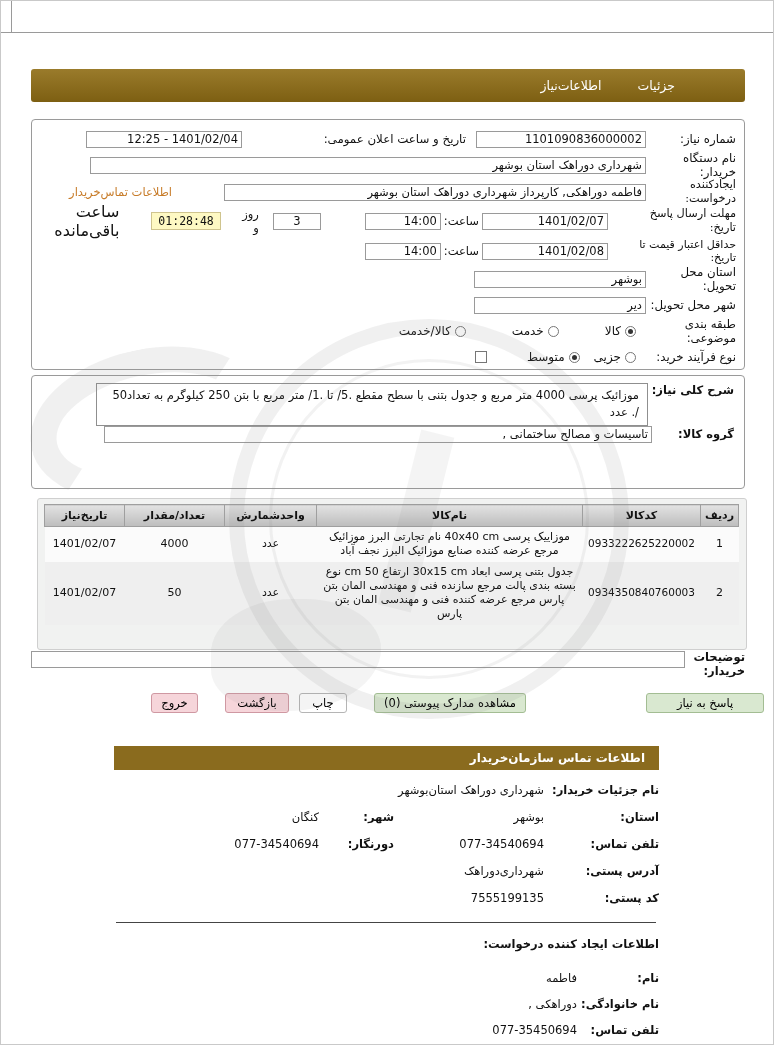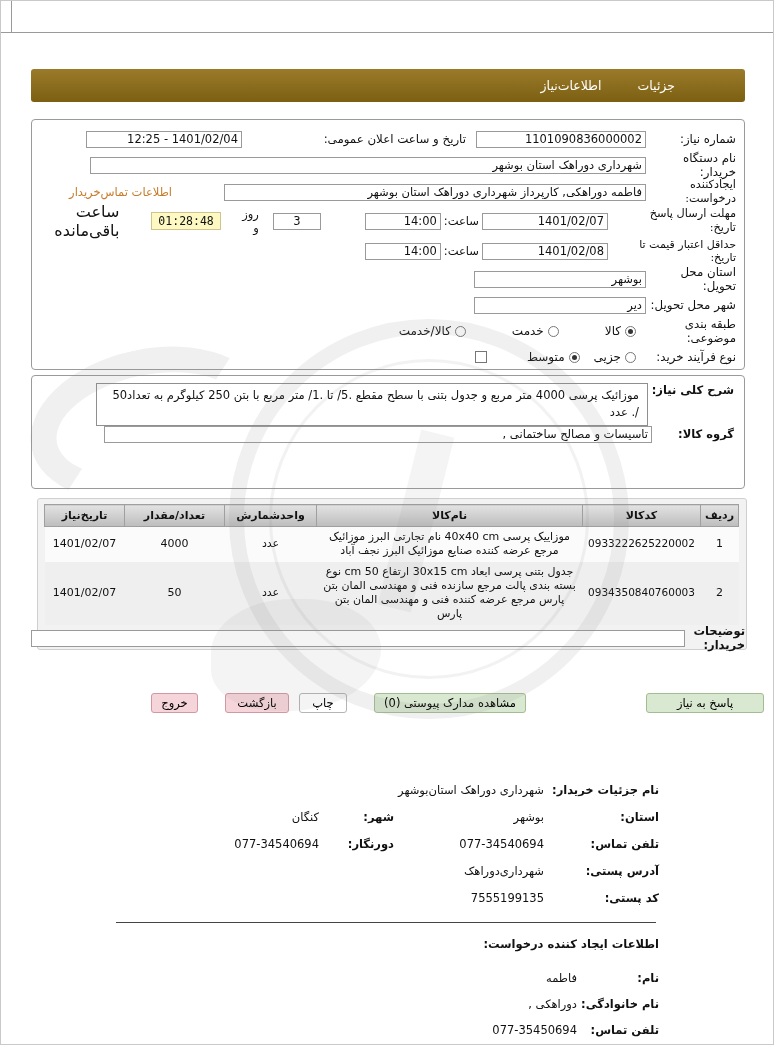--- a/index.html
+++ b/index.html
@@ -49,21 +49,21 @@
 
   .tblwrap { position: absolute; top: 497px; left: 36px; width: 710px; height: 152px;
              background: #f1f2f1; border: 1px solid #cfcfcf; border-radius: 3px; padding: 5px 7px; overflow: hidden; }
   table { width: 100%; border-collapse: collapse; table-layout: fixed; direction: rtl; font-size: 11px; }
   th { background: linear-gradient(#e2e2e2, #bdbdbd); border: 1px solid #9f9f9f; height: 22px; font-weight: bold; font-size: 11px; padding: 0 2px; }
   td { padding: 3px 4px; text-align: center; vertical-align: middle; line-height: 1.3; }
   td.code { font-size: 10.5px; }
   tr.r1 td { background: #fbfbfb; }
   tr.r2 td { background: #efefef; }
 
-  .notesrow { position: absolute; top: 624px; left: 30px; width: 714px; display: flex; align-items: center; }
+  .notesrow { position: absolute; top: 650px; left: 30px; width: 714px; display: flex; }
   .notesrow .lblb { flex: none; width: 60px; font-weight: bold; font-size: 11.5px; line-height: 1.2; }
   .notesrow .inp { flex: 1; }
 
   .btnrow { position: absolute; top: 692px; left: 30px; width: 714px; height: 22px; }
   .btn { position: absolute; top: 0; height: 20px; border-radius: 3px; font-size: 11.5px;
          display: flex; align-items: center; justify-content: center; cursor: pointer;
          font-family: "DejaVu Sans", "Liberation Sans", sans-serif; }
   .btn.pink  { background: #f6d5da; border: 1px solid #cf98a2; }
   .btn.green { background: #d9e8d0; border: 1px solid #a3bd93; }
   .btn.plain { background: #ffffff; border: 1px solid #b5b5b5; }
@@ -250,20 +250,23 @@
   </div>
 
   <div class="btnrow">
     <button class="btn green" style="left:615px;width:118px">پاسخ به نیاز</button>
     <button class="btn green" style="left:343px;width:152px">مشاهده مدارک پیوستی (0)</button>
     <button class="btn plain" style="left:268px;width:48px">چاپ</button>
     <button class="btn pink" style="left:194px;width:64px">بازگشت</button>
     <button class="btn pink" style="left:120px;width:47px">خروج</button>
   </div>
 
+  <div class="cbar">
+    <span>اطلاعات  تماس سازمان‌خریدار</span>
+  </div>
 
   <div class="cbody">
     <div class="crow">
       <span class="clbl">نام جزئیات خریدار:</span>
       <span>شهرداری دوراهک استان‌بوشهر</span>
     </div>
     <div class="crow">
       <span class="clbl">استان:</span>
       <span class="cval">بوشهر</span>
       <span class="clbl2">شهر:</span>

